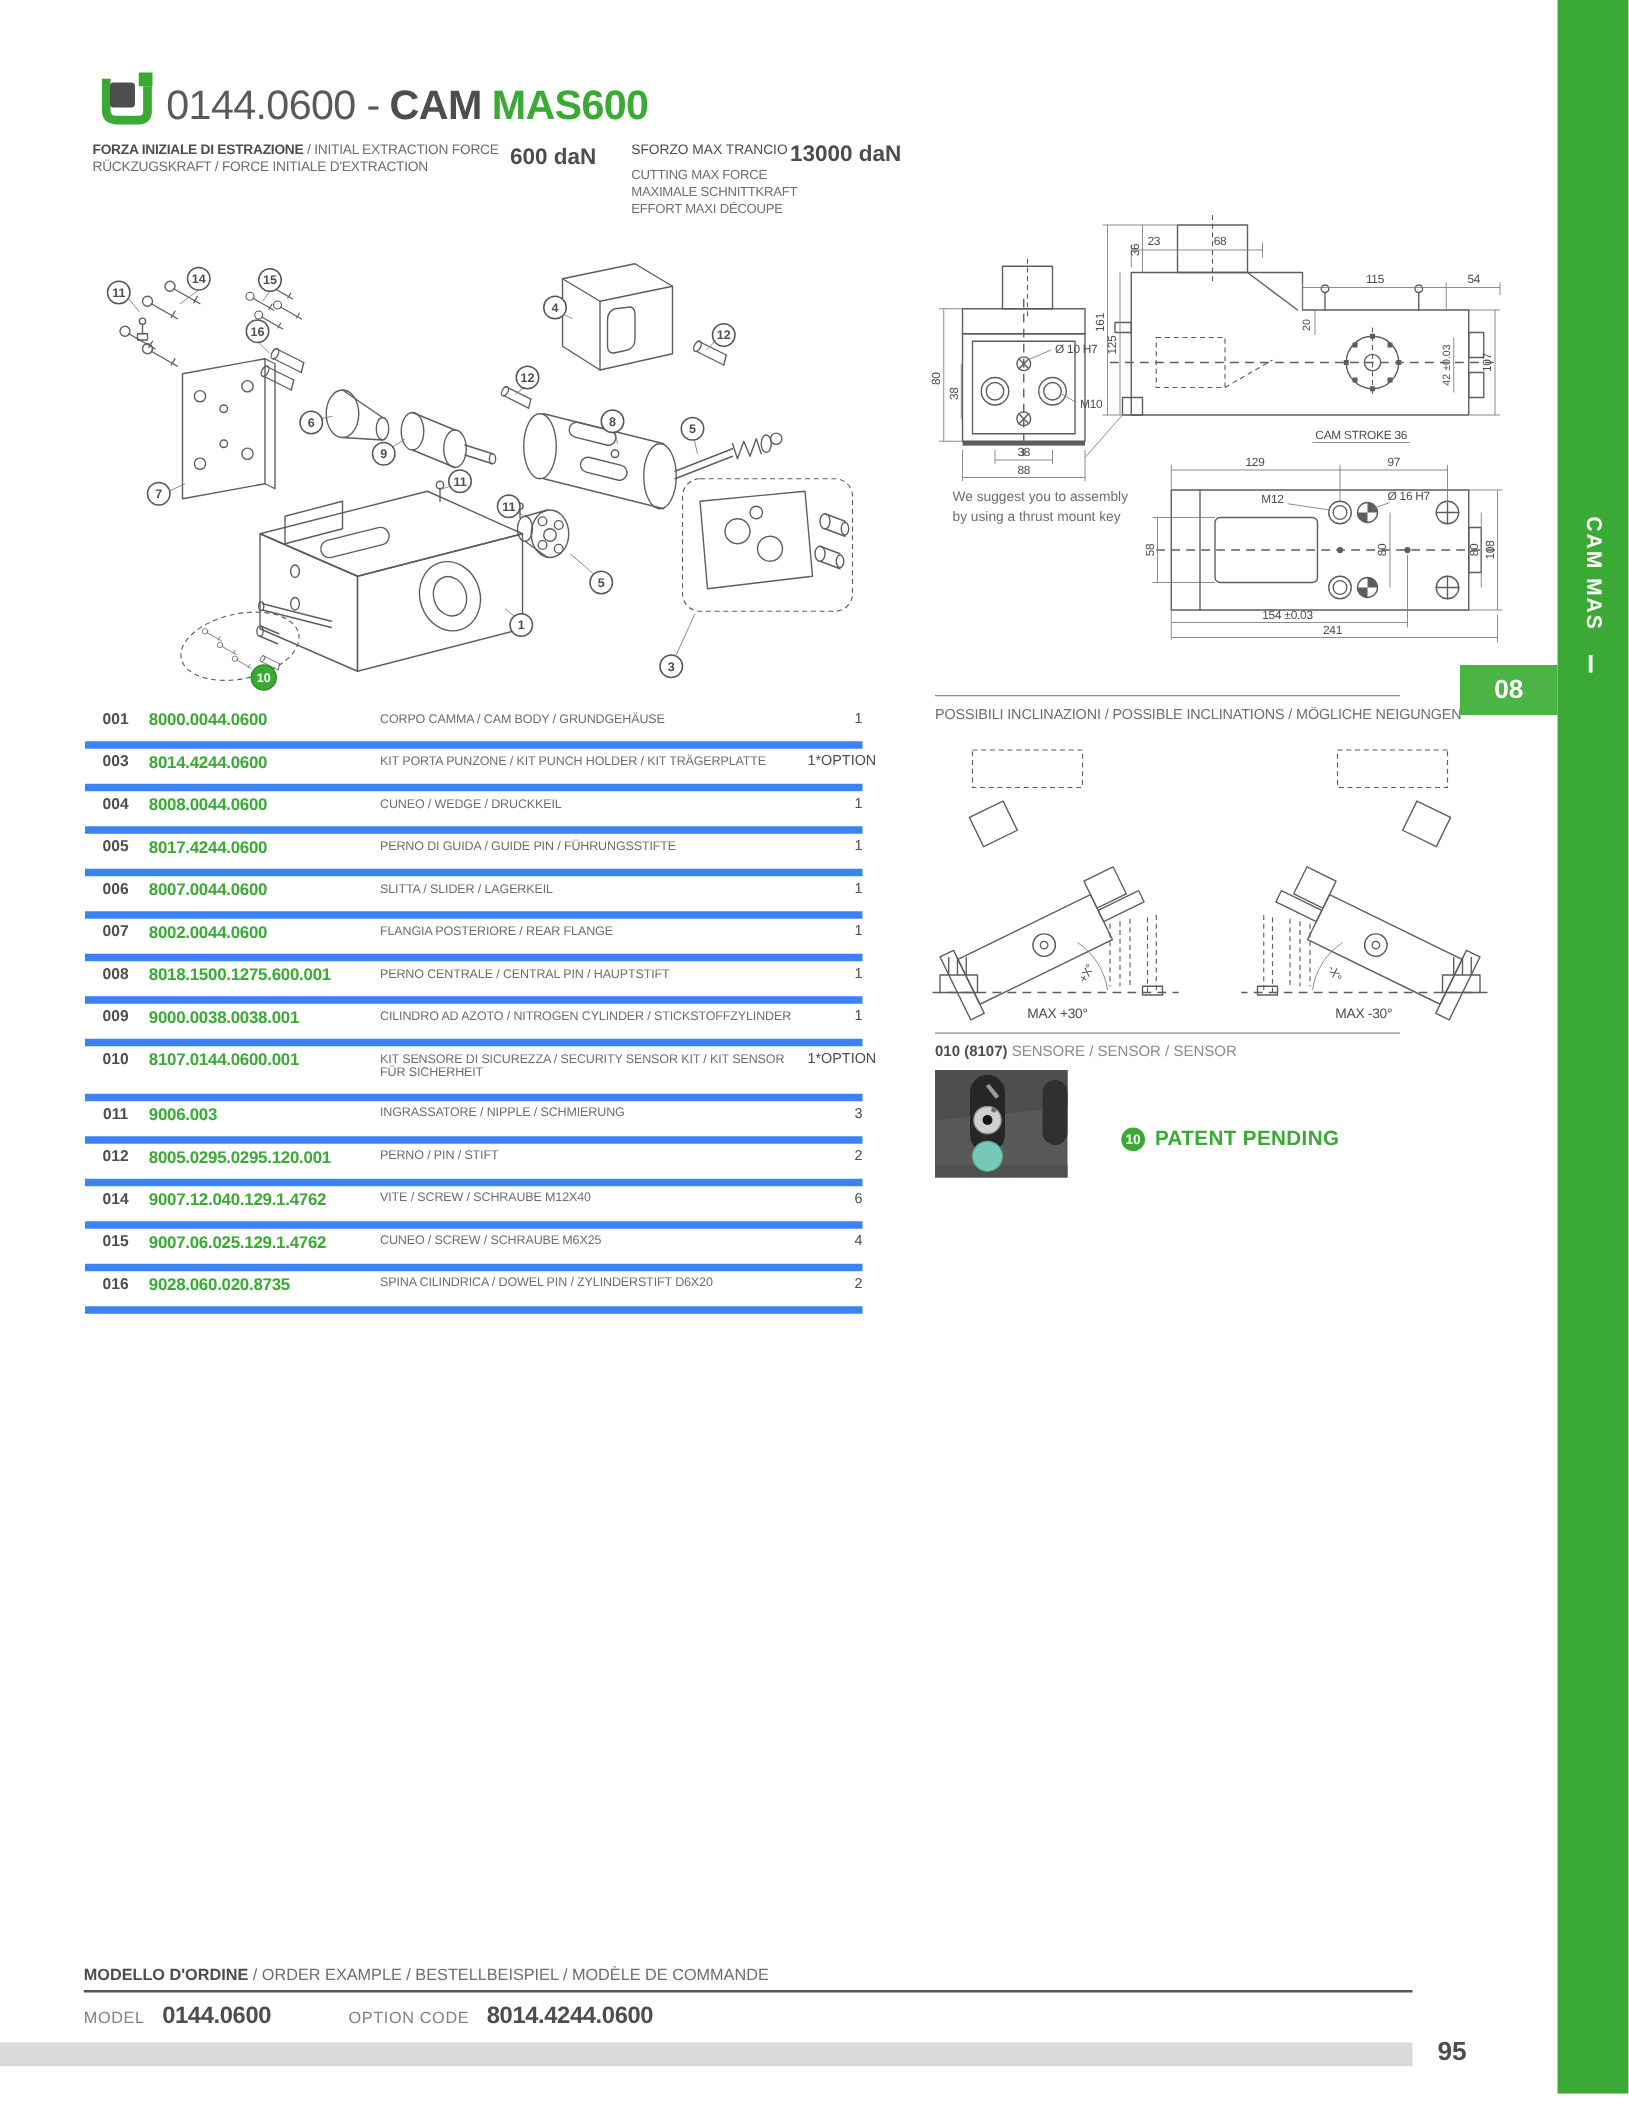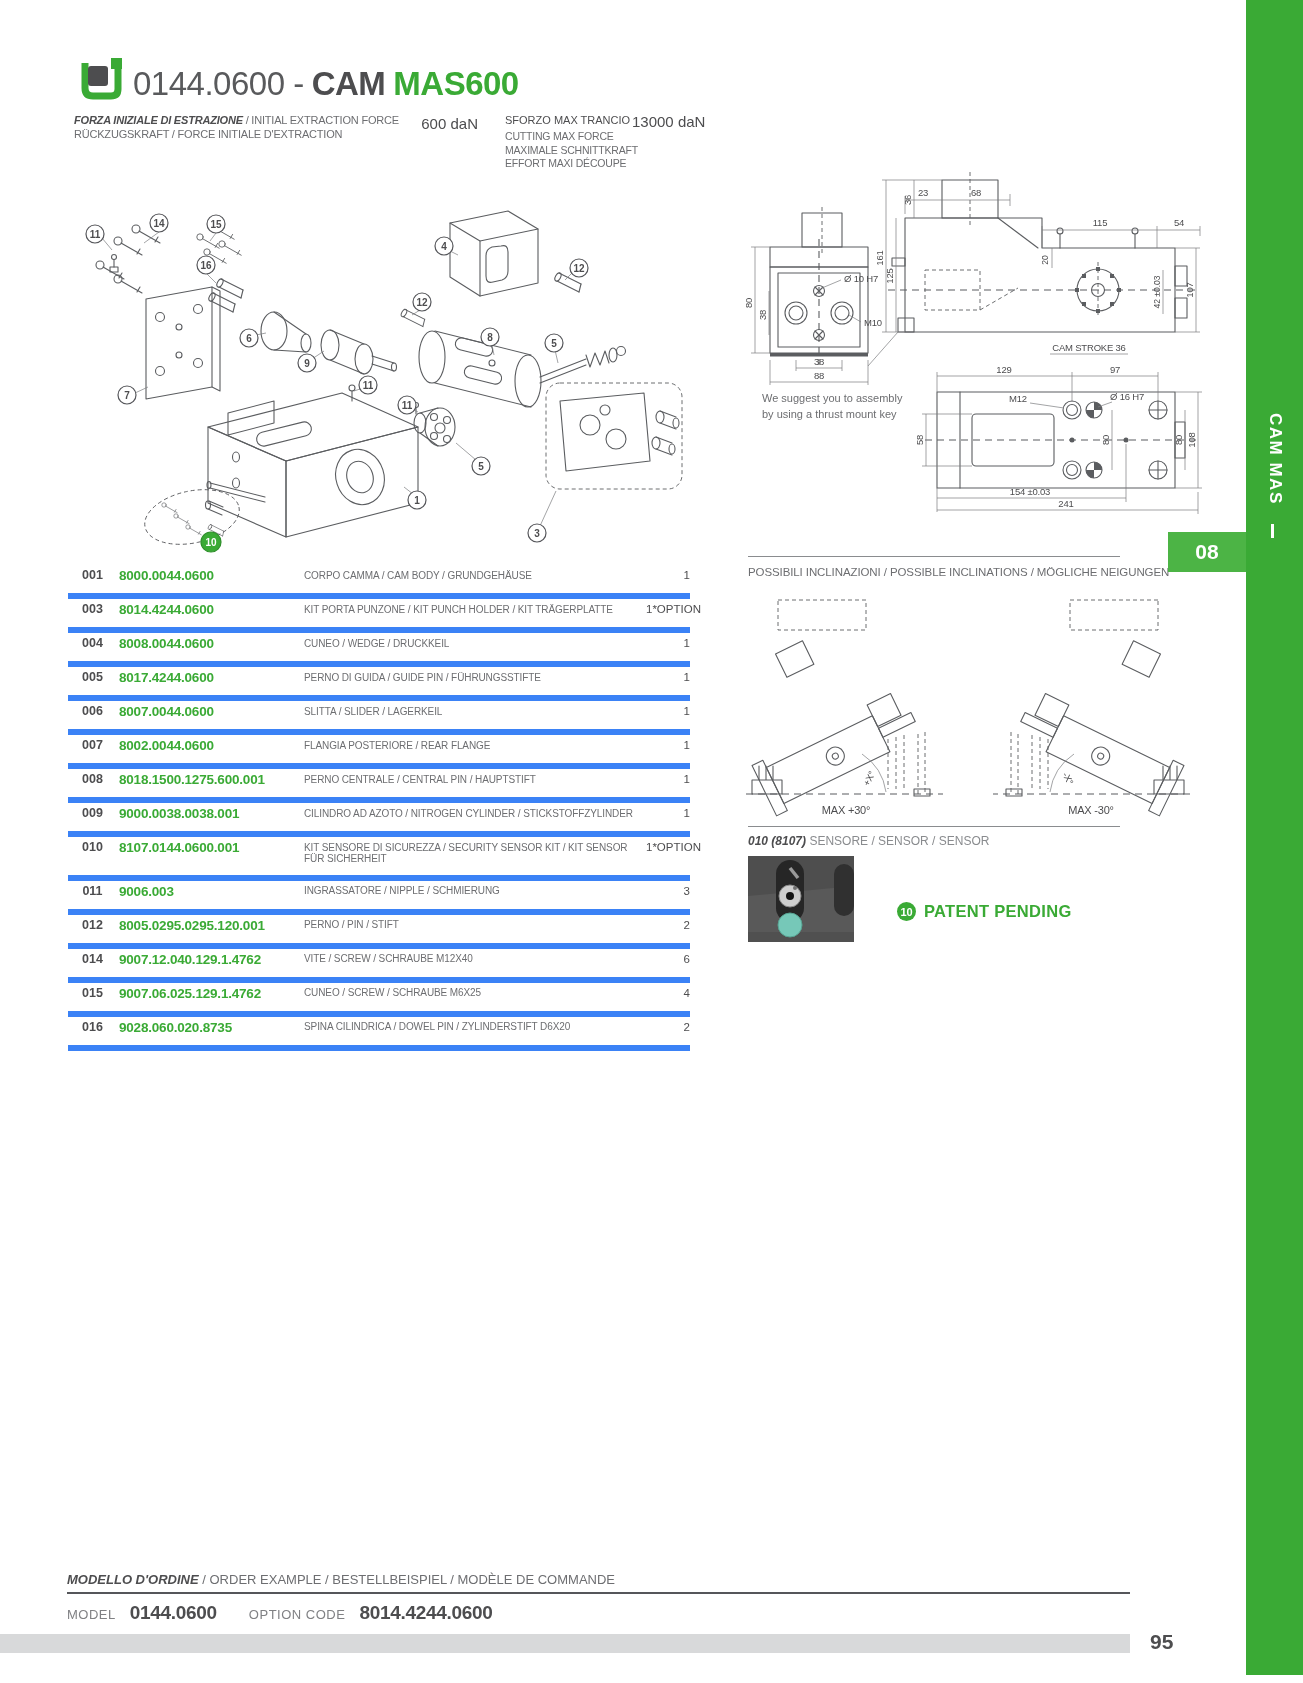--- a/index.html
+++ b/index.html
@@ -2,37 +2,37 @@
 <html><head>
 <meta charset="utf-8">
 <style>
   * { margin:0; padding:0; box-sizing:border-box; }
   html,body { background:#fff; }
   .page {
     position:relative; width:1303px; height:1675px; background:#fff;
     font-family:"Liberation Sans", sans-serif; color:#4d4d4f; overflow:hidden;
   }
   .abs { position:absolute; }
-  .b { font-weight:bold;font-style:italic; }
+  .b { font-weight:bold; }
   .dark { color:#4d4d4f; }
   .mid  { color:#6d6e71; }
   .grey { color:#898b8e; }
 
   
   .title { font-size:33px; letter-spacing:-0.5px; white-space:nowrap; }
   .title .pfx { color:#595a5c; }
   .title .bld { color:#4d4d4f; font-weight:bold; margin-left:8px;}
   .title .acc { color:#3aaa35; font-weight:bold; margin-left:8px;}
 
   
   .specL { left:74px; top:112px; width:404px; }
   .spec-row { display:flex; align-items:flex-start; padding:2px 0 5px; }
   .spec-row + .spec-row { border-top:1.5px solid #55565a; padding-top:5px; }
   .spec-lines { flex:1; font-size:11px; line-height:13.5px; letter-spacing:-0.2px;}
-  .spec-val { width:70px; text-align:right; font-weight:normal; font-size:15px; padding-top:1px; white-space:nowrap;}
+  .spec-val { width:70px; text-align:left; font-weight:bold; font-size:18px; padding-top:1px; white-space:nowrap;}
   .specR { left:505px; top:112px; width:197px; }
   .specR .row1 { display:flex; }
   .specR .row1 .t { flex:1; font-size:11px; font-weight:normal; padding-top:2px;}
   .specR .sub { font-size:10.5px; line-height:13.5px; color:#6d6e71; letter-spacing:-0.2px;}
 
   
   .tbl { left:68px; top:560px; width:622px; }
   .tbl-head { display:flex; height:28px; border-bottom:3px solid #4d4d4f; }
   .th-pos { width:49px; display:flex; align-items:center; justify-content:center; font-weight:bold; font-size:13px;}
   .th-code{ width:184px; background:#3aaa35; border-radius:9px 9px 0 0; color:#fff; font-weight:bold; font-size:14px; display:flex; align-items:center; justify-content:center; letter-spacing:0.5px;}
@@ -62,21 +62,21 @@
   .vpipe { left:1271px; top:524px; width:2.5px; height:14px; background:#fff; }
   .chip { left:1168px; top:532px; width:78px; height:40px; background:#4cb445; color:#fff;
           display:flex; align-items:center; justify-content:center; font-weight:bold; font-size:21px;}
 
   
   .order-title { font-size:13px; white-space:nowrap; }
   .order-rule { background:#55565a; height:1.5px; }
   .order-row { display:flex; align-items:baseline; font-size:13px; }
   .order-row .lab { color:#808184; letter-spacing:0.5px; }
   .order-row .val { font-size:19px; font-weight:bold; color:#4d4d4f; margin-left:14px; letter-spacing:-0.3px;}
-  .order-row .lab2 { margin-left:32px; color:#808184; letter-spacing:0.5px;}
+  .order-row .lab2 { margin-left:62px; color:#808184; letter-spacing:0.5px;}
   .gbar { left:0; top:1634px; width:1130px; height:19px; background:#d8d9da; }
   .pnum { left:1140px; top:1630px; width:70px; font-size:21px; font-weight:bold; text-align:left; padding-left:10px;}
 
   
   svg { overflow:visible; }
   .e  { fill:none; stroke:#5b5d60; stroke-width:1.1; stroke-linecap:round; stroke-linejoin:round; }
   .ed { fill:none; stroke:#5b5d60; stroke-width:0.9; stroke-dasharray:4 3; }
   .edl{ fill:none; stroke:#5b5d60; stroke-width:1.1; stroke-dasharray:7 5; }
   .ef { fill:#5b5d60; stroke:none; }
   .dl { stroke:#7b7d80; stroke-width:0.7; fill:none; }

